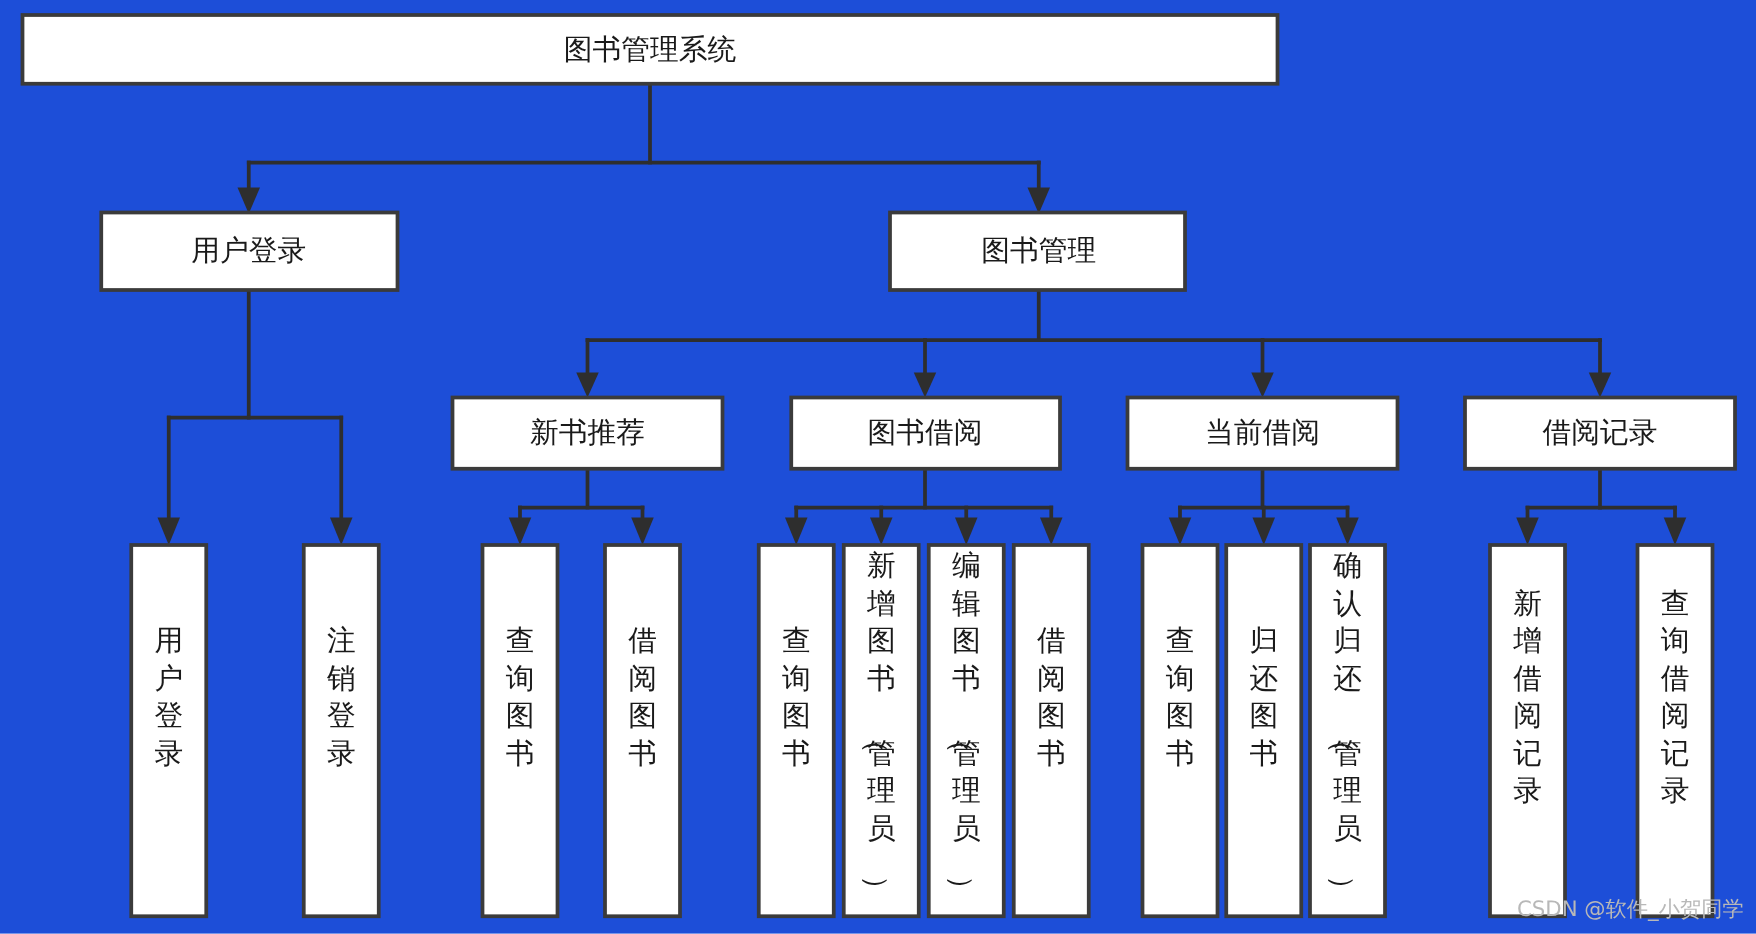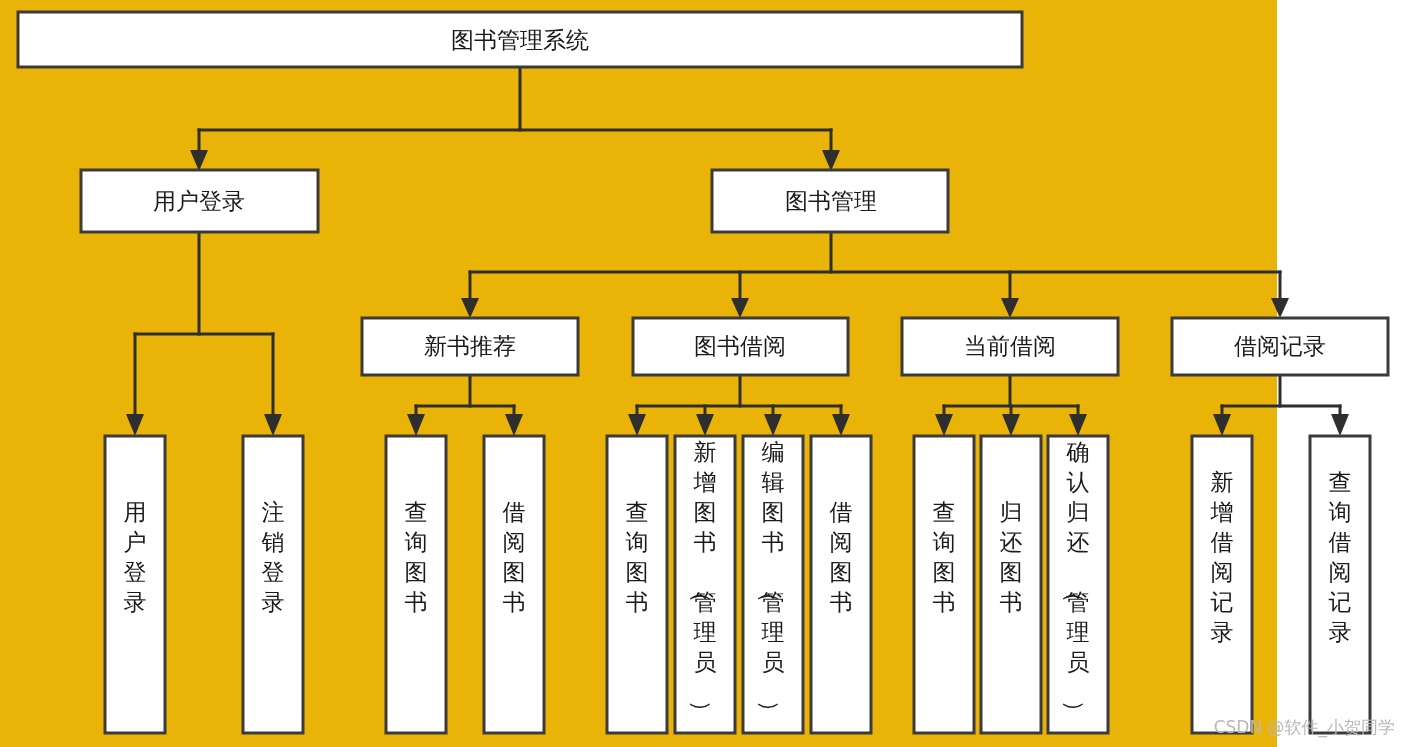--- a/index.html
+++ b/index.html
@@ -8,23 +8,23 @@
     background: #ffffff;
   }
   body {
     width: 1405px;
     height: 747px;
     font-family: "DejaVu Sans", "Liberation Sans", sans-serif;
     overflow: hidden;
   }
   #diagram-root {
     position: relative;
-    width: 1277px;
+    width: 1405px;
     height: 747px;
-    background: #eab308;
+    background: #1d4ed8;
   }
   svg#flow-svg {
     position: absolute;
     left: 0;
     top: 0;
     width: 1405px;
     height: 747px;
   }
   .node-box {
     fill: #ffffff;

